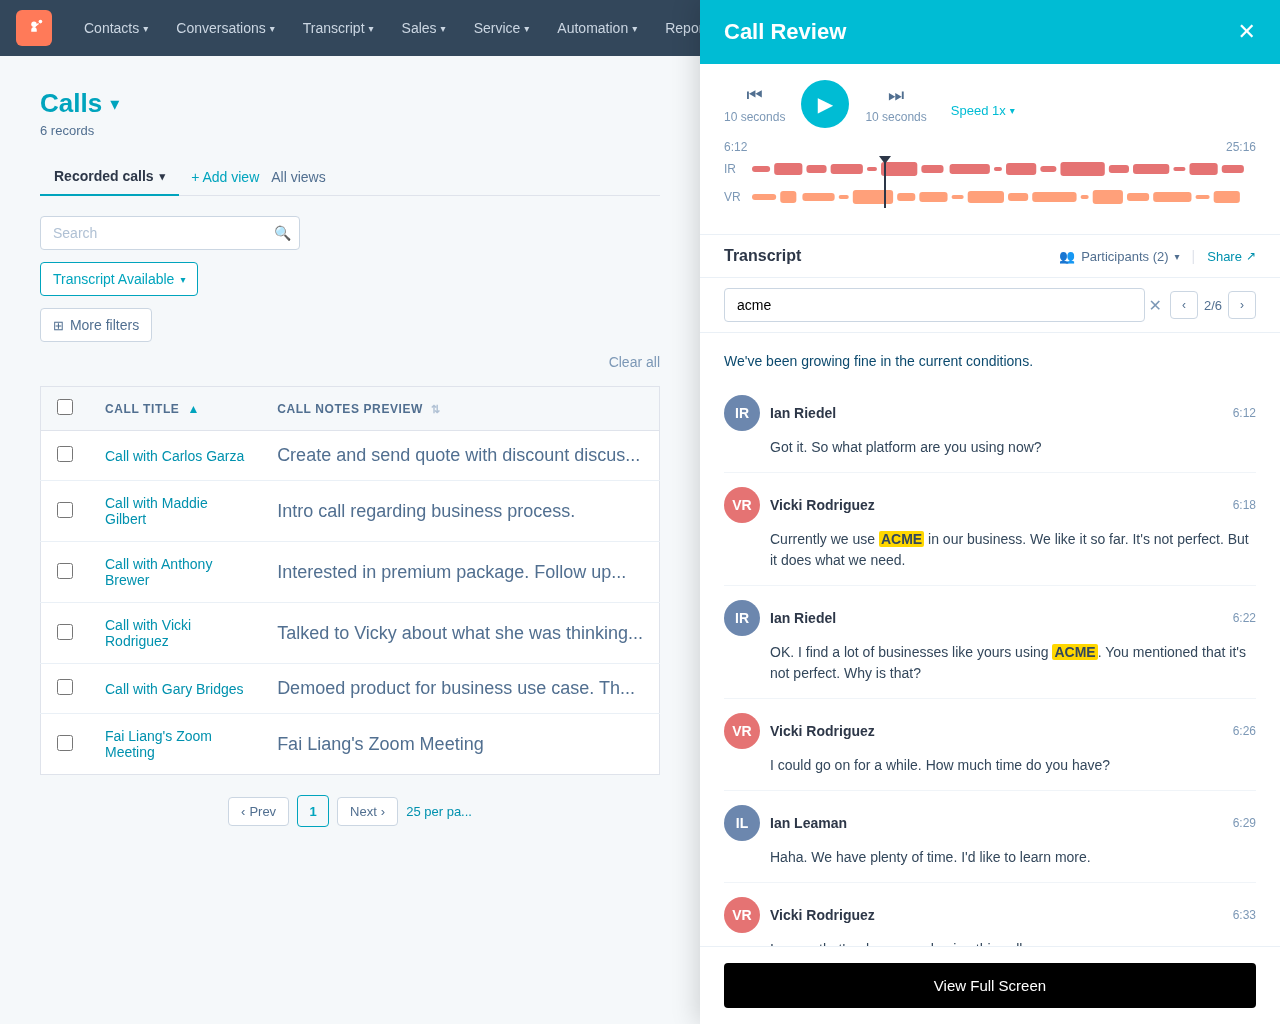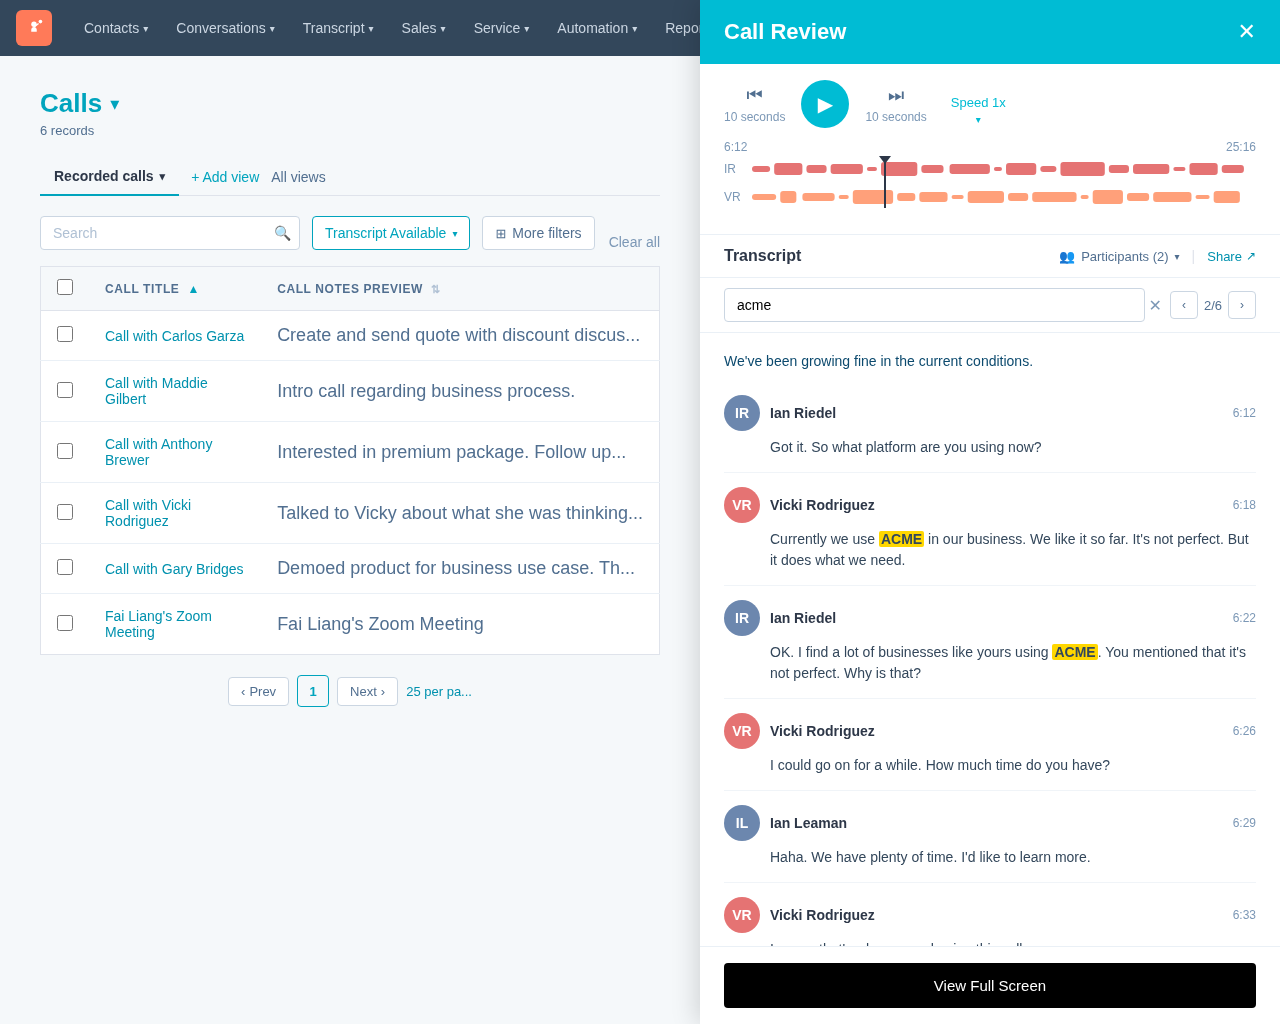--- a/index.html
+++ b/index.html
@@ -58,21 +58,21 @@
       font-size: 14px;
       color: #516f90;
       border-bottom: 2px solid transparent;
       margin-bottom: -1px;
     }
     .tab-item.active { color: #2d3748; border-bottom: 2px solid #00a4bd; font-weight: 600; }
     .tab-add { color: #00a4bd; font-size: 14px; cursor: pointer; display: flex; align-items: center; gap: 4px; }
     .tab-all-views { color: #516f90; font-size: 14px; cursor: pointer; }
 
     
-    .filters-row { display: flex; align-items: flex-end; gap: 12px; margin-bottom: 16px; }
+    .filters-row { display: flex; align-items: flex-start; gap: 12px; margin-bottom: 16px; flex-direction: column; }
     .search-input-wrap {
       position: relative;
       width: 260px;
     }
     .search-input {
       width: 100%;
       padding: 8px 36px 8px 12px;
       border: 1px solid #cbd6e2;
       border-radius: 4px;
       font-size: 14px;
@@ -428,21 +428,21 @@
         <div class="ctrl-group">
           <button class="ctrl-btn">⏮</button>
           <span class="ctrl-label">10 seconds</span>
         </div>
         <button class="play-btn">▶</button>
         <div class="ctrl-group">
           <button class="ctrl-btn">⏭</button>
           <span class="ctrl-label">10 seconds</span>
         </div>
       </div>
-      <div class="speed-ctrl" style="margin-left: 24px; flex-direction: column;">
+      <div class="speed-ctrl" style="margin-left: 24px;">
         <span>Speed 1x</span>
         <span style="font-size:10px;">▾</span>
       </div>
     </div>
 
     <div class="waveform-area">
       <div class="waveform-times">
         <span>6:12</span>
         <span>25:16</span>
       </div>

